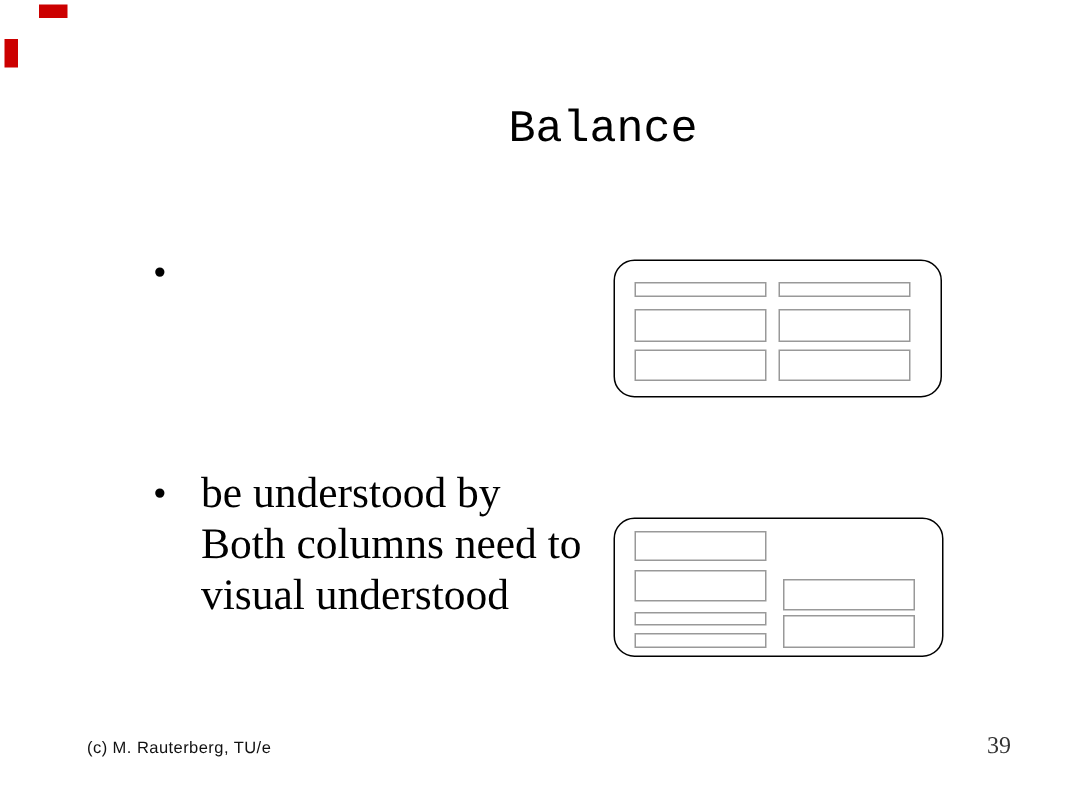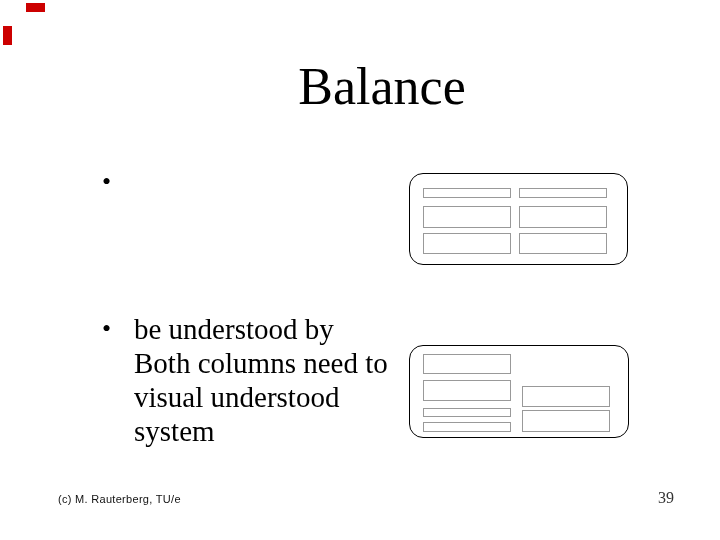--- a/index.html
+++ b/index.html
@@ -12,26 +12,26 @@
     color:#000;
   }
   
   .red-mark{position:absolute;background:#cc0000;}
   #red-mark-top{left:26px;top:3px;width:19px;height:9px;}
   #red-mark-left{left:3px;top:26px;width:9px;height:19px;}
 
   
   #title{
     position:absolute;
-    left:382px;top:62px;
+    left:402px;top:62px;
     transform:translateX(-50%);
-    font-size:52px;
+    font-size:30px;
     line-height:50px;
     white-space:nowrap;
-    font-family:Liberation Serif, serif;
+    font-family:Liberation Mono, monospace;
   }
 
   
   .bullet{
     position:absolute;
     display:flex;
     font-size:29px;
     line-height:34px;
     font-family:"Liberation Serif","DejaVu Serif",serif;
   }
@@ -93,21 +93,20 @@
   <div id="bullet-1" class="bullet">
     <div class="marker">•</div>
   </div>
 
   <div id="bullet-2" class="bullet">
     <div class="marker">•</div>
     <div class="lines">
       <div>be understood by</div>
       <div>Both columns need to</div>
       <div>visual understood</div>
-      <div>system</div>
     </div>
   </div>
 
   <div id="diagram-container">
       <div class="diagram" style="left: 409px; top: 173px; width: 219px; height: 92px;">
         <div class="inner-rect" style="left: 13px; top: 14px; width: 88px; height: 10px;"></div>
         <div class="inner-rect" style="left: 109px; top: 14px; width: 88px; height: 10px;"></div>
         <div class="inner-rect" style="left: 13px; top: 32px; width: 88px; height: 22px;"></div>
         <div class="inner-rect" style="left: 109px; top: 32px; width: 88px; height: 22px;"></div>
         <div class="inner-rect" style="left: 13px; top: 59px; width: 88px; height: 21px;"></div>

